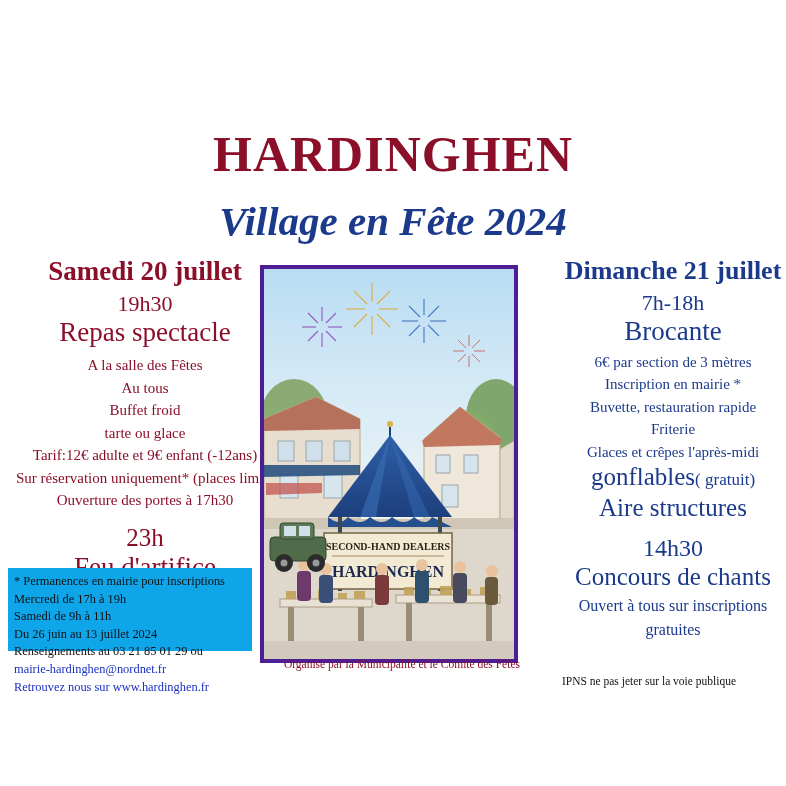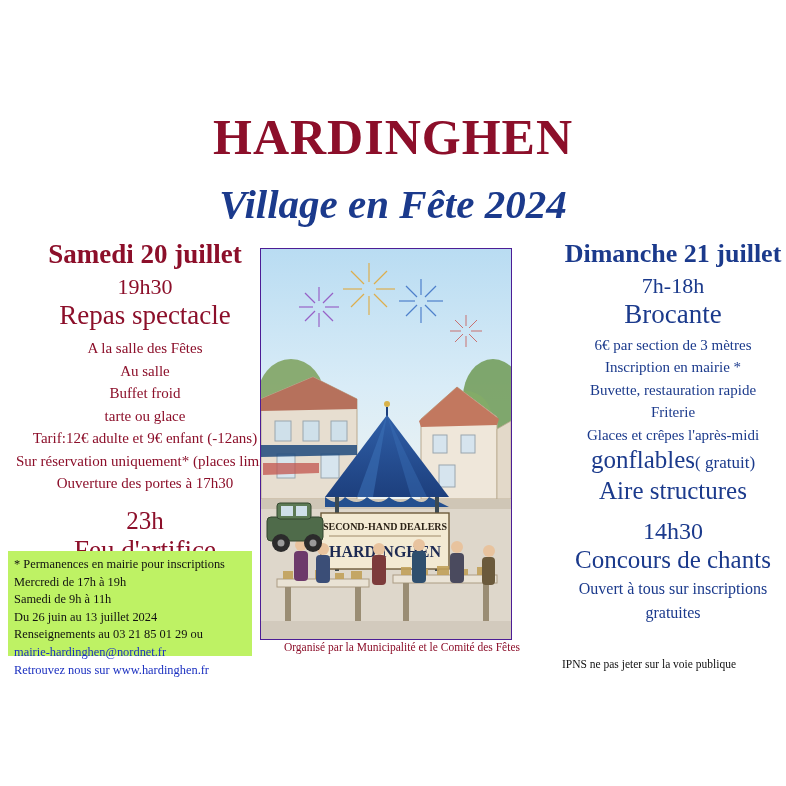--- a/index.html
+++ b/index.html
@@ -11,20 +11,21 @@
     width: 786px;
     height: 786px;
     position: relative;
     overflow: hidden;
     font-family: "Liberation Serif", serif;
   }
   .poster {
     position: absolute;
     inset: 0;
     background: #ffffff;
+    margin-top: 17px;
   }
 
   
   .main-title {
     position: absolute;
     top: 108px;
     left: 0;
     width: 786px;
     text-align: center;
     font-family: "Liberation Serif", serif;
@@ -98,43 +99,43 @@
     font-size: 17px;
   }
 
   
   .center-img {
     position: absolute;
     left: 260px;
     top: 248px;
     width: 250px;
     height: 390px;
-    border: 1px solid #4c1d95;
+    border: 4px solid #4c1d95;
     overflow: hidden;
     background: #c2410c;
   }
   .center-caption {
     position: absolute;
     left: 252px;
     top: 641px;
     width: 268px;
     text-align: right;
     font-size: 11.5px;
     color: #8c0f2a;
     white-space: nowrap;
   }
 
   
   .infobox {
     position: absolute;
     left: 8px;
     top: 551px;
     width: 244px;
-    height: 105px;
-    background: #bef264;
+    height: 83px;
+    background: #0ea5e9;
     padding: 5px 6px 4px 6px;
     box-sizing: border-box;
     color: #111111;
     font-family: "Liberation Serif", serif;
     font-size: 12.4px;
     line-height: 1.42;
   }
   .infobox .blue { color: #1a2fc0; }
   .infobox div { white-space: nowrap; }
 
@@ -159,21 +160,21 @@
 
   <div class="main-title">HARDINGHEN</div>
   <div class="sub-title">Village en Fête 2024</div>
 
   <div class="col col-left">
     <div class="day-head">Samedi 20 juillet</div>
     <div class="time">19h30</div>
     <div class="event">Repas spectacle</div>
     <div class="detail detail-lines" style="margin-top:6px;">
       <div>A la salle des Fêtes</div>
-      <div>Au salle</div>
+      <div>Au tous</div>
       <div>Buffet froid</div>
       <div>tarte ou glace</div>
       <div>Tarif:12€ adulte et 9€ enfant (-12ans)</div>
       <div>Sur réservation uniquement* (places limitées)</div>
       <div>Ouverture des portes à 17h30</div>
     </div>
     <div class="time" style="margin-top:12px;font-size:25px;">23h</div>
     <div class="event">Feu d'artifice</div>
   </div>
 

